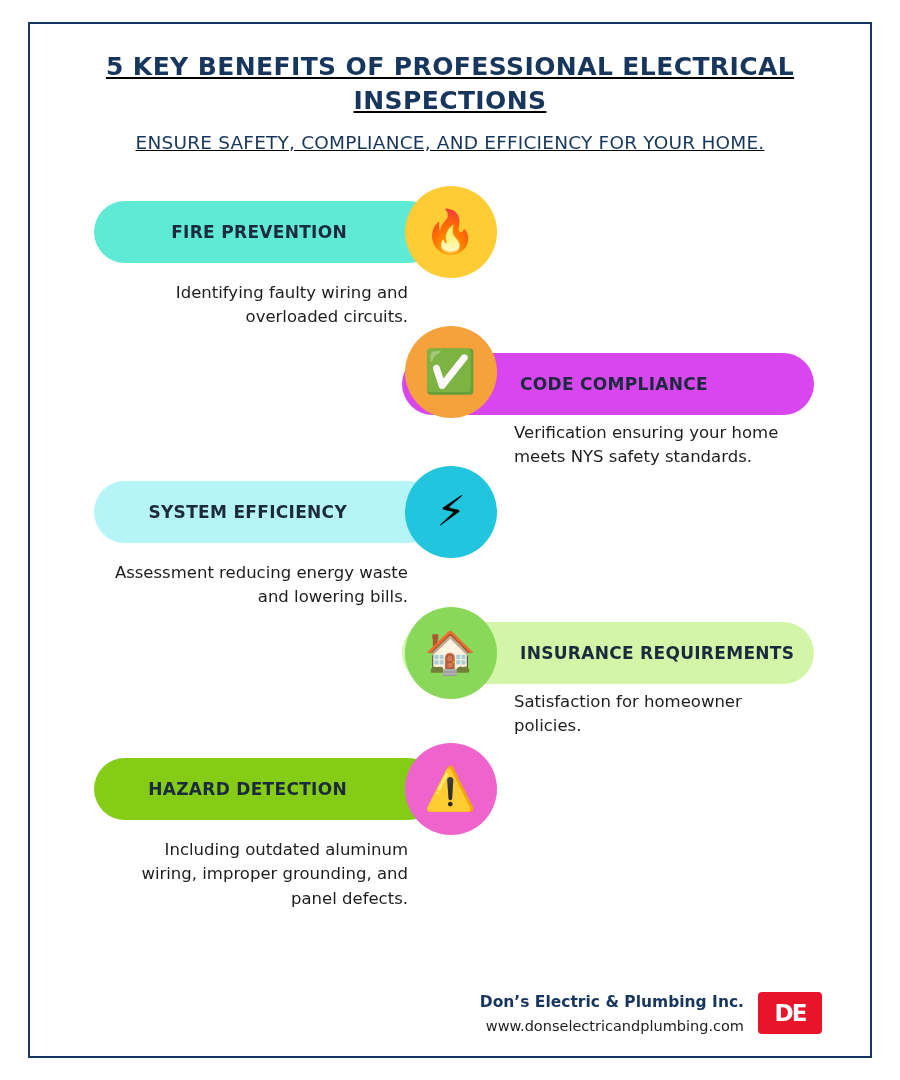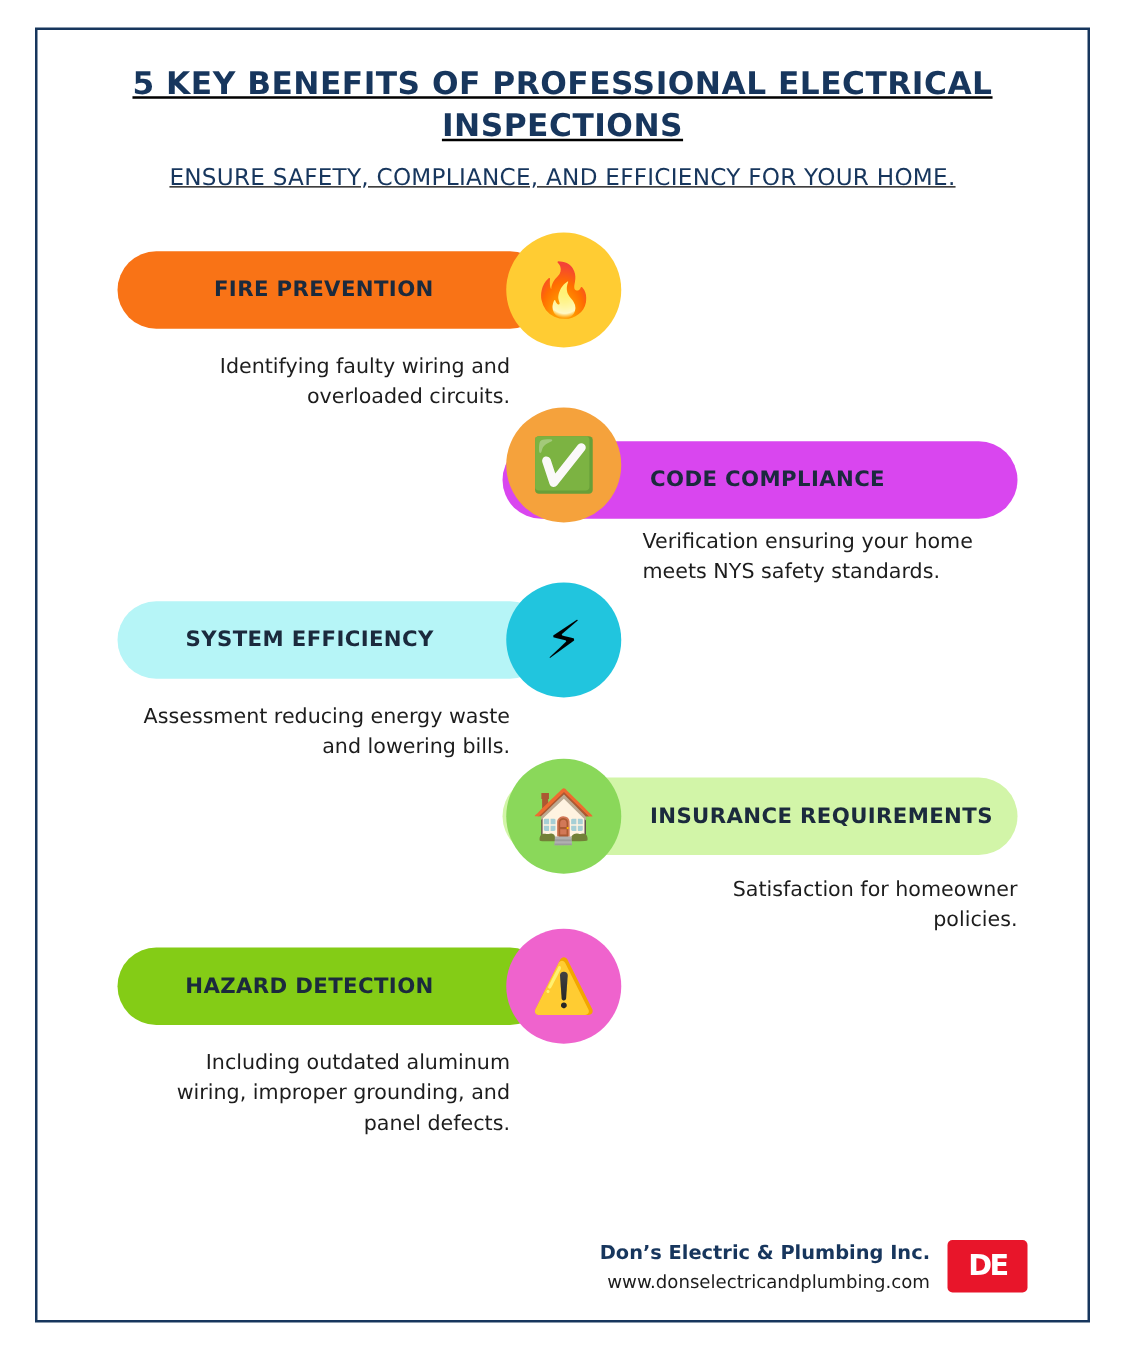--- a/index.html
+++ b/index.html
@@ -158,21 +158,21 @@
 <div class="poster">
 
   <div class="header">
     <div class="title">5 KEY BENEFITS OF PROFESSIONAL ELECTRICAL INSPECTIONS</div>
     <div class="subtitle">ENSURE SAFETY, COMPLIANCE, AND EFFICIENCY FOR YOUR HOME.</div>
   </div>
 
   <div class="items">
 
     <div class="item" style="top:0px;">
-      <div class="pill left" style="top:6px;background:#f97316;">
+      <div class="pill left" style="top:6px;background:#5eead4;">
         <span class="pill-label">FIRE PREVENTION</span>
       </div>
       <div class="circle left-side" style="top:-9px;background:#ffcc33;">
         <span>🔥</span>
       </div>
       <div class="desc left" style="top:86px;">Identifying faulty wiring and overloaded circuits.</div>
     </div>
 
     <div class="item" style="top:140px;">
       <div class="pill right" style="top:18px;background:#d946ef;">
@@ -194,21 +194,21 @@
       <div class="desc left" style="top:86px;">Assessment reducing energy waste and lowering bills.</div>
     </div>
 
     <div class="item" style="top:421px;">
       <div class="pill right" style="top:6px;background:#d2f5a8;">
         <span class="pill-label">INSURANCE REQUIREMENTS</span>
       </div>
       <div class="circle right-side" style="top:-9px;background:#8ad85a;">
         <span>🏠</span>
       </div>
-      <div class="desc right" style="top:84px;text-align:right;">Satisfaction for homeowner policies.</div>
+      <div class="desc right" style="top:74px;">Satisfaction for homeowner policies.</div>
     </div>
 
     <div class="item" style="top:557px;">
       <div class="pill left" style="top:6px;background:#84cc16;">
         <span class="pill-label">HAZARD DETECTION</span>
       </div>
       <div class="circle left-side" style="top:-9px;background:#ef63cd;">
         <span>⚠️</span>
       </div>
       <div class="desc left" style="top:86px;">Including outdated aluminum wiring, improper grounding, and panel defects.</div>

